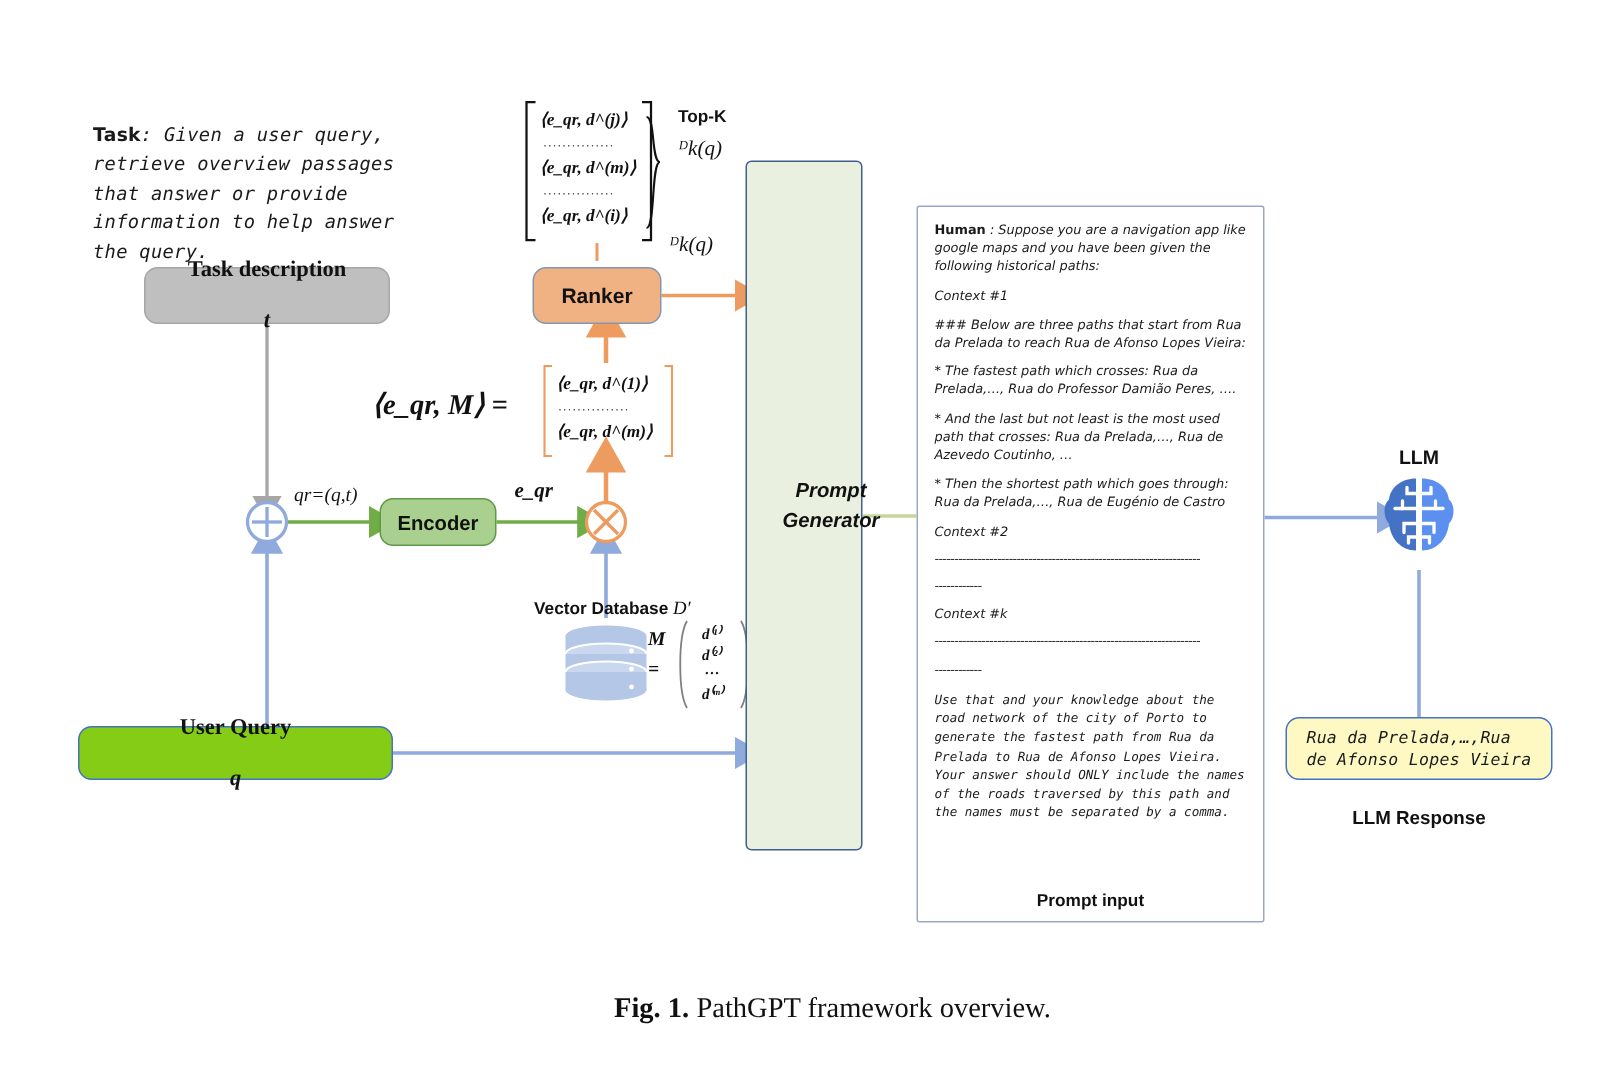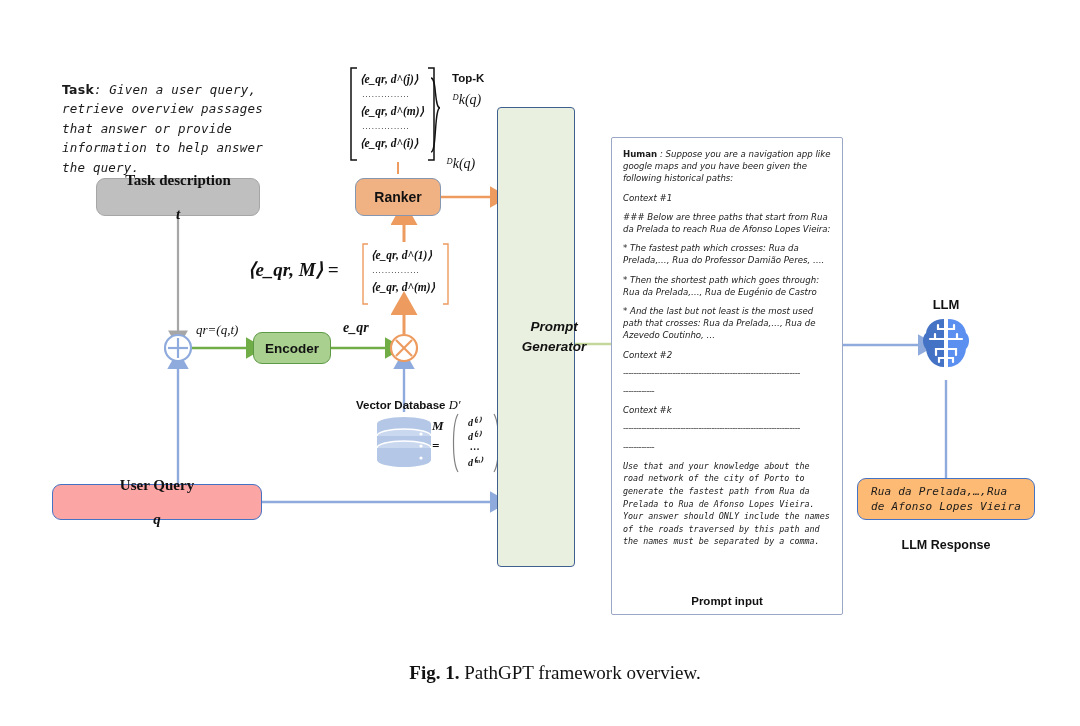--- a/index.html
+++ b/index.html
@@ -15,28 +15,28 @@
 
   
   .box{box-sizing:border-box;display:flex;align-items:center;justify-content:center;
        text-align:center;border-radius:9px;flex-direction:column;}
   .task-box{background:#bfbfbf;border:1px solid #a6a6a6;border-radius:9px;
             font-family:"Liberation Serif",serif;font-weight:bold;font-size:15px;color:#111;}
   .encoder-box{background:#a9d08e;border:1.6px solid #5e9a46;border-radius:9px;
                font-family:"Liberation Sans",sans-serif;font-weight:bold;font-size:13.5px;color:#111;}
   .ranker-box{background:#f0b183;border:1.4px solid #8496b0;border-radius:9px;
               font-family:"Liberation Sans",sans-serif;font-weight:bold;font-size:14px;color:#111;}
-  .query-box{background:#fca5a5;border:1.6px solid #4472c4;border-radius:9px;
+  .query-box{background:#84cc16;border:1.6px solid #4472c4;border-radius:9px;
              font-family:"Liberation Serif",serif;font-weight:bold;font-size:15px;color:#111;}
   .pg-box{background:#eaf0df;border:1.4px solid #3f5f8f;border-radius:4px;
           font-family:"Liberation Sans",sans-serif;font-weight:bold;font-style:italic;
           font-size:13.5px;color:#111;line-height:1.45;}
   .prompt-box{background:#ffffff;border:1.6px solid #9aa7c7;border-radius:2px;
               box-sizing:border-box;padding:10px 11px;overflow:hidden;}
-  .resp-box{background:#fdba74;border:1.6px solid #4472c4;border-radius:9px;
+  .resp-box{background:#fef9c3;border:1.6px solid #4472c4;border-radius:9px;
             box-sizing:border-box;display:flex;align-items:center;justify-content:center;}
 
   
   .p-it{font-family:"DejaVu Sans",sans-serif;font-style:italic;font-size:8.6px;
         line-height:1.42;color:#1a1a1a;margin:0 0 7px 0;}
   .p-it b{font-style:normal;font-weight:bold;}
   .p-mono{font-family:"DejaVu Sans Mono",monospace;font-style:italic;font-size:8.4px;
           line-height:1.5;color:#1a1a1a;margin:6px 0 0 0;}
   .dashes{font-family:"DejaVu Sans",sans-serif;font-size:8.6px;color:#333;
           letter-spacing:-0.5px;line-height:1.3;margin:0 0 7px 0;}
@@ -196,22 +196,22 @@
 
   <div class="abs box query-box" style="left:52px;top:484px;width:210px;height:36px;">
     <span>User Query</span>&nbsp;<span class="math" style="font-size:15px;">q</span>
   </div>
 
   <div class="abs prompt-box" style="left:611px;top:105px;width:232px;height:478px;margin-top:32px;">
     <p class="p-it"><b>Human</b><span> :  Suppose you are a navigation app like google maps and you have been given the following historical paths:</span></p>
     <p class="p-it">Context #1</p>
     <p class="p-it"> ### Below are three paths that start from Rua da Prelada to reach Rua de Afonso Lopes Vieira:</p>
     <p class="p-it">* The fastest path which crosses: Rua da Prelada,…, Rua do Professor Damião Peres, ….</p>
+    <p class="p-it">* And the last but not least is the most used path that crosses: Rua da Prelada,…, Rua de Azevedo Coutinho, …</p>
     <p class="p-it">* Then the shortest path which goes through: Rua da Prelada,…, Rua de Eugénio de Castro</p>
-    <p class="p-it">* And the last but not least is the most used path that crosses: Rua da Prelada,…, Rua de Azevedo Coutinho, …</p>
     <p class="p-it">Context #2</p>
     <p class="dashes">--------------------------------------------------------------------</p>
     <p class="dashes">------------</p>
     <p class="p-it">Context #k</p>
     <p class="dashes">--------------------------------------------------------------------</p>
     <p class="dashes">------------</p>
     <p class="p-mono">Use that and your knowledge about the road network of the city of Porto to generate the fastest path from Rua da Prelada to Rua de Afonso Lopes Vieira. Your answer should ONLY include the names of the roads traversed by this path and the names must be separated by a comma.</p>
   </div>
   <div class="abs lbl" style="left:611px;top:595px;width:232px;text-align:center;">Prompt input</div>
 

